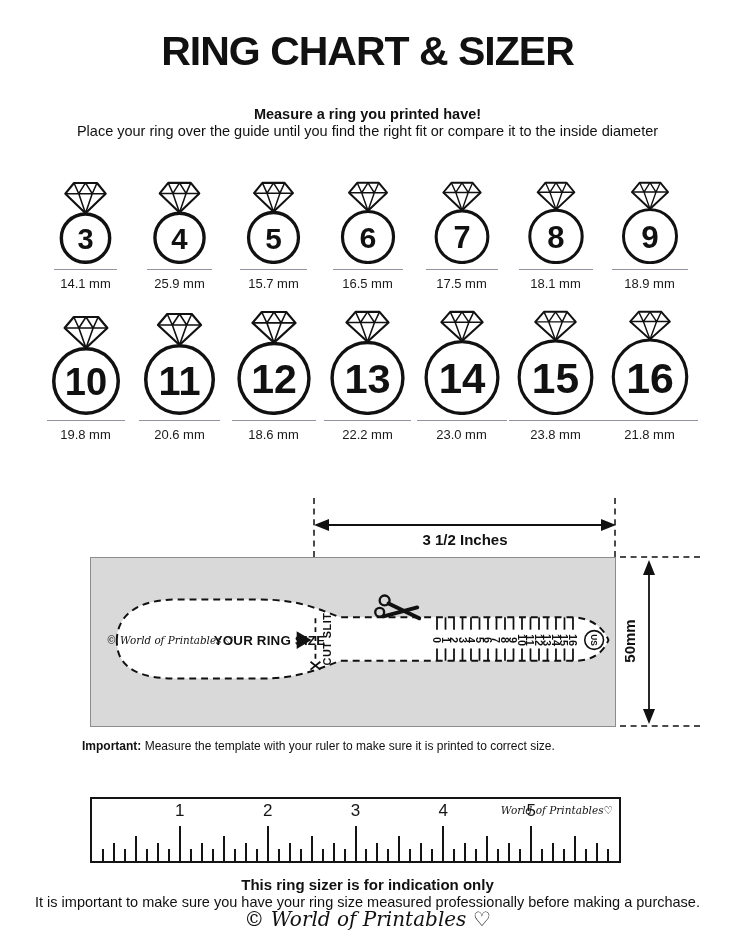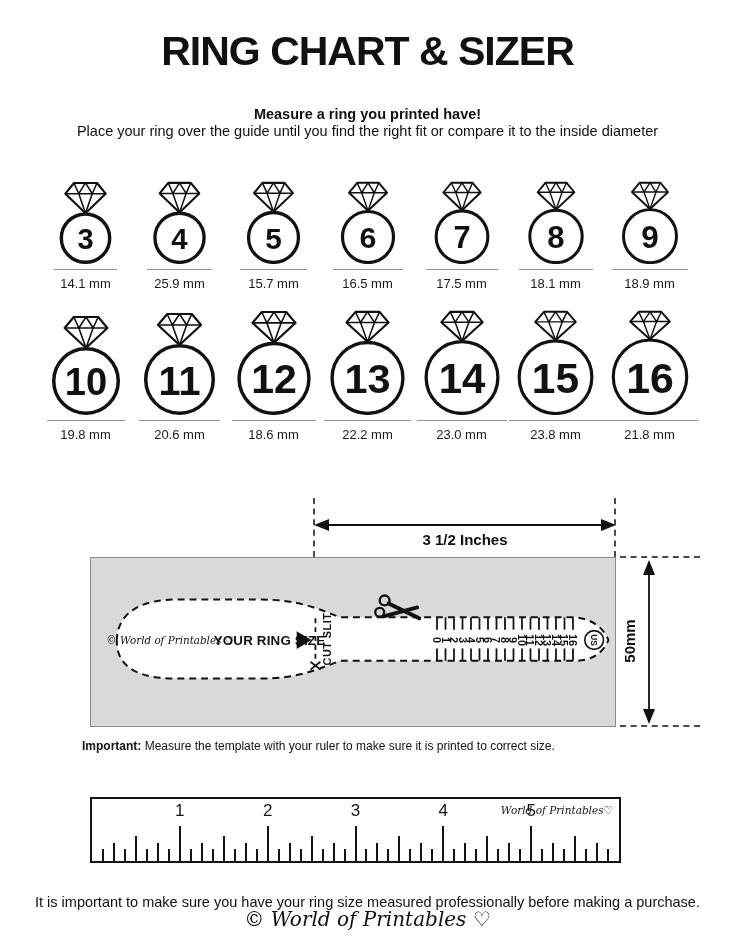--- a/index.html
+++ b/index.html
@@ -354,16 +354,17 @@
     <div id="ruler-numbers">
         <span class="ruler-num" style="left: 87.8333px;">1</span>
         <span class="ruler-num" style="left: 175.667px;">2</span>
         <span class="ruler-num" style="left: 263.5px;">3</span>
         <span class="ruler-num" style="left: 351.333px;">4</span>
         <span class="ruler-num" style="left: 439.167px;">5</span>
       </div>
     <span class="ruler-brand">World of Printables♡</span>
   </div>
 
+  <div class="abs center foot1">This ring sizer is for indication only</div>
   <div class="abs center foot2">It is important to make sure you have your ring size measured professionally before making a purchase.</div>
   <div class="abs center logo">© World of Printables ♡</div>
 
 </div>
 
 </body></html>

